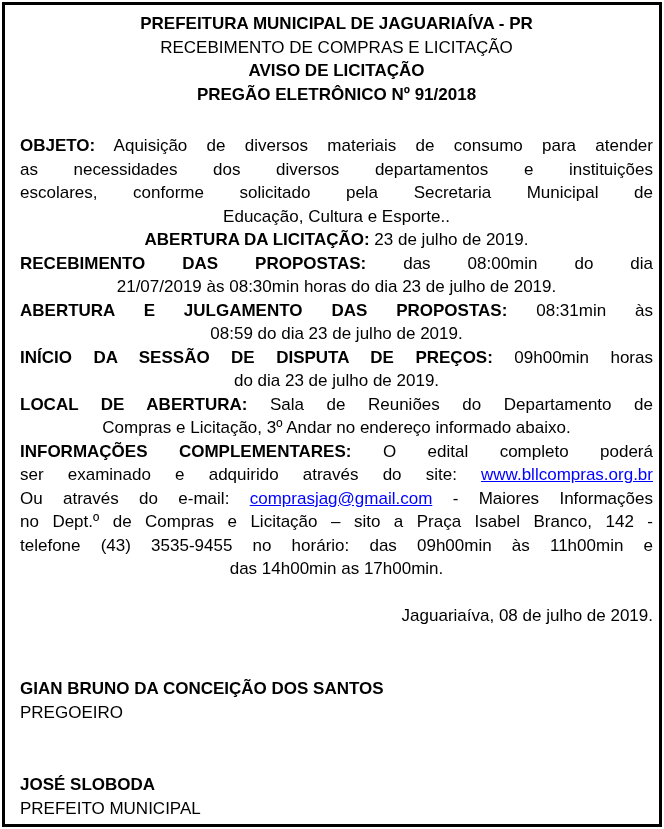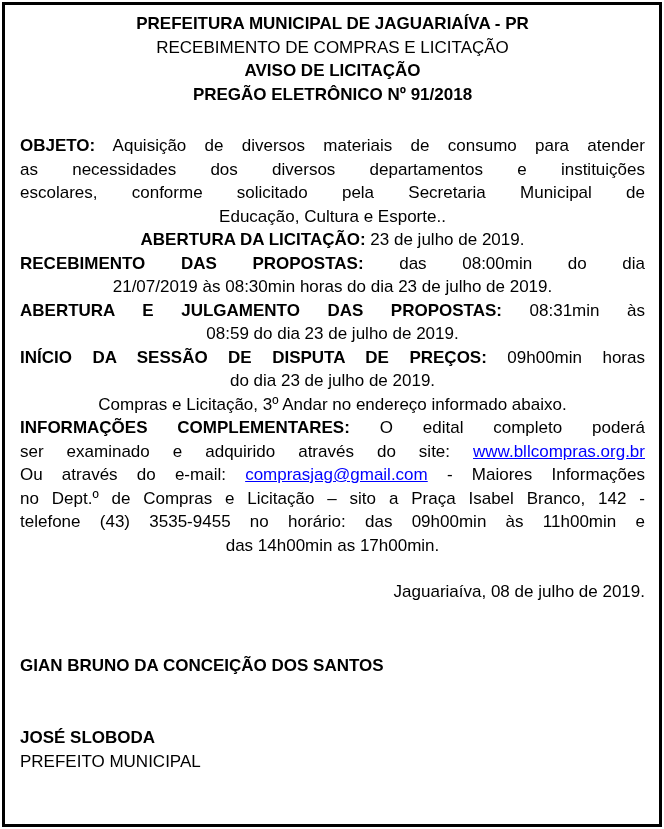--- a/index.html
+++ b/index.html
@@ -4,21 +4,21 @@
 <style>
   :root{
     --bg:#ffffff; --ink:#000000; --border:#000000; --link:#0000ff;
   }
   *{margin:0;padding:0;box-sizing:border-box}
   html,body{width:664px;height:829px;background:var(--bg);overflow:hidden}
   .page{
     width:660px;height:825px;margin:2px;
     border:3px solid var(--border);
     background:var(--bg);color:var(--ink);
-    padding:7px 14px 0 15px;
+    padding:7px 6px 0 15px;
     font-family:"Liberation Sans","DejaVu Sans",sans-serif;
     font-size:17px;line-height:23.5px;
   }
   .hdr p{text-align:center}
   .b{font-weight:bold}
   .line{text-align:center}
   .jfull{text-align:justify;text-align-last:justify;text-justify:inter-word}
   a.link{color:var(--link);text-decoration:underline;cursor:pointer}
   .center{text-align:right}
   .sig p{}
@@ -46,37 +46,39 @@
       <div class="line jfull"><span>as necessidades dos diversos departamentos e instituições</span></div>
       <div class="line jfull"><span>escolares, conforme solicitado pela Secretaria Municipal de</span></div>
       <div class="line"><span>Educação, Cultura e Esporte..</span></div>
       <div class="line"><span class="b">ABERTURA DA LICITAÇÃO:</span> <span>23 de julho de 2019.</span></div>
       <div class="line jfull"><span class="b">RECEBIMENTO DAS PROPOSTAS:</span> <span>das 08:00min do dia</span></div>
       <div class="line"><span>21/07/2019 às 08:30min horas do dia 23 de julho de 2019.</span></div>
       <div class="line jfull"><span class="b">ABERTURA E JULGAMENTO DAS PROPOSTAS:</span> <span>08:31min às</span></div>
       <div class="line"><span>08:59 do dia 23 de julho de 2019.</span></div>
       <div class="line jfull"><span class="b">INÍCIO DA SESSÃO DE DISPUTA DE PREÇOS:</span> <span>09h00min horas</span></div>
       <div class="line"><span>do dia 23 de julho de 2019.</span></div>
+      <div class="line jfull"><span class="b">LOCAL DE ABERTURA:</span> <span>Sala de Reuniões do Departamento de</span></div>
       <div class="line"><span>Compras e Licitação, 3º Andar no endereço informado abaixo.</span></div>
       <div class="line jfull"><span class="b">INFORMAÇÕES COMPLEMENTARES:</span> <span>O edital completo poderá</span></div>
       <div class="line jfull"><span>ser examinado e adquirido através do site:</span> <a class="link" href="#">www.bllcompras.org.br</a></div>
       <div class="line jfull"><span>Ou através do e-mail:</span> <a class="link" href="#">comprasjag@gmail.com</a> <span>- Maiores Informações</span></div>
       <div class="line jfull"><span>no Dept.º de Compras e Licitação – sito a Praça Isabel Branco, 142 -</span></div>
       <div class="line jfull"><span>telefone (43) 3535-9455 no horário: das 09h00min às 11h00min e</span></div>
       <div class="line"><span>das 14h00min as 17h00min.</span></div>
     </div>
 
   <div class="gap-date"></div>
 
   <p class="center">Jaguariaíva, 08 de julho de 2019.</p>
 
   <div class="gap-sig1"></div>
 
   <div class="sig">
     <p class="b">GIAN BRUNO DA CONCEIÇÃO DOS SANTOS</p>
+    <p>PREGOEIRO</p>
   </div>
 
   <div class="gap-sig2"></div>
 
   <div class="sig">
     <p class="b">JOSÉ SLOBODA</p>
     <p>PREFEITO MUNICIPAL</p>
   </div>
 
 </div>

